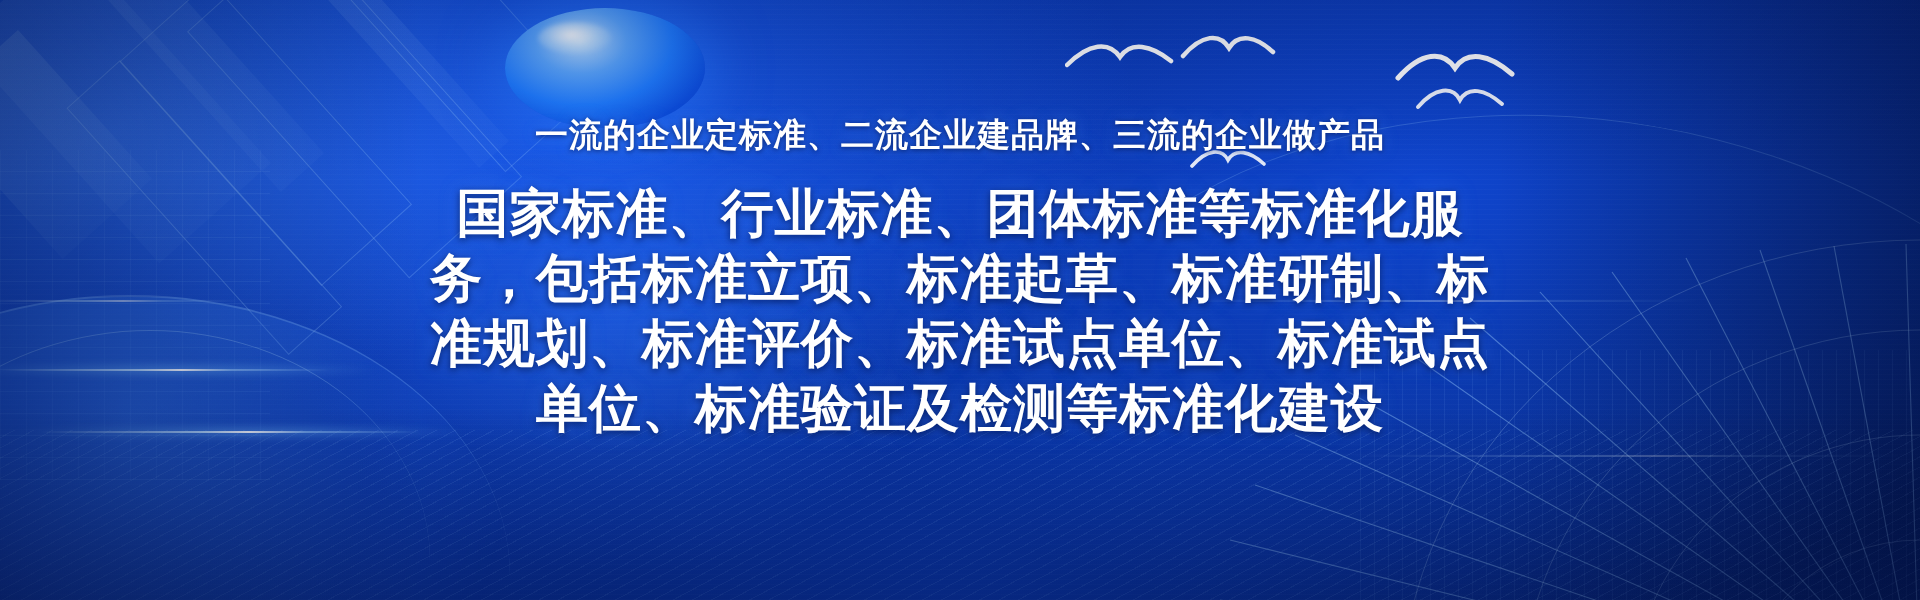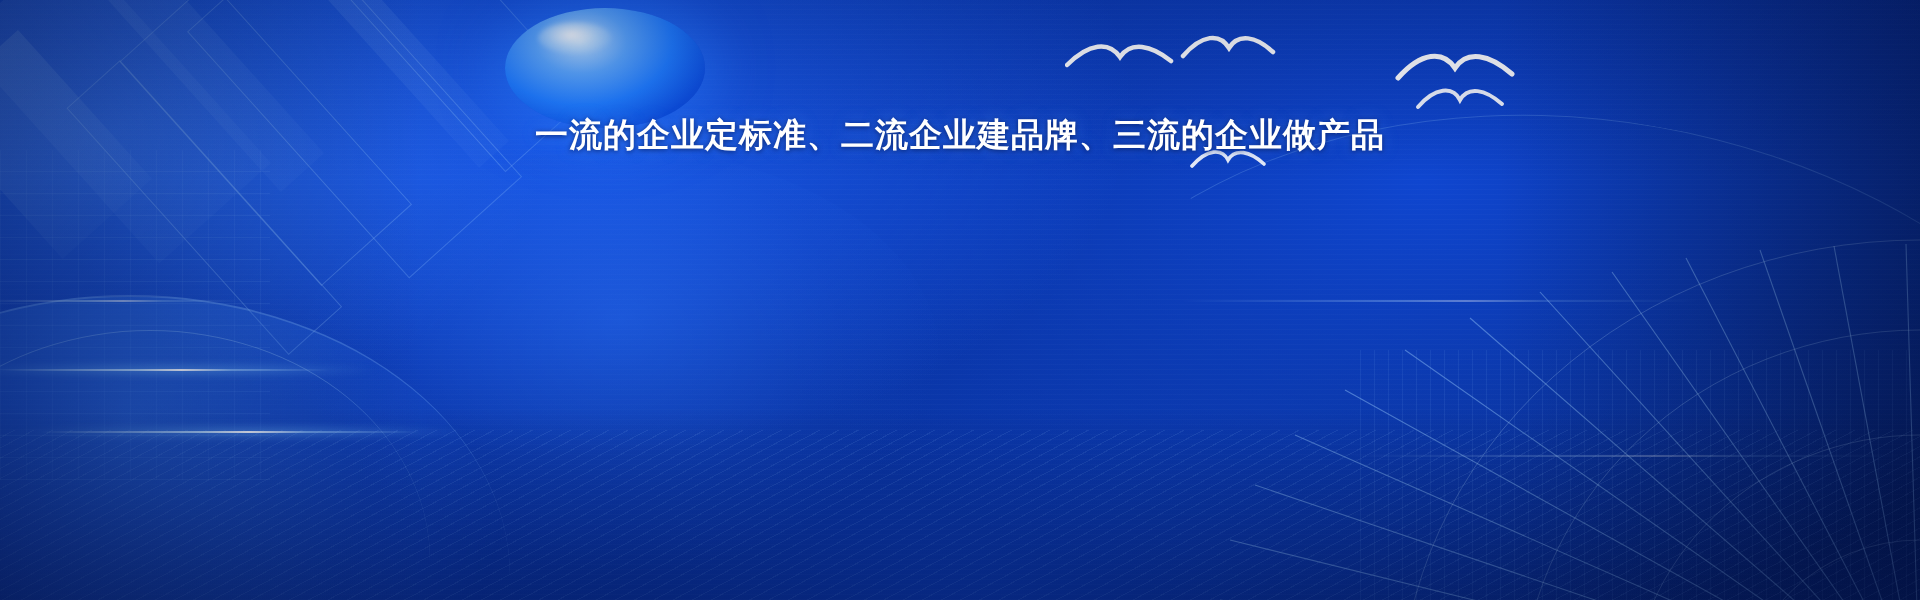--- a/index.html
+++ b/index.html
@@ -267,15 +267,16 @@
     <path d="M3 25 C20 5, 38 4, 45 18 C53 4, 70 7, 87 22" fill="none" stroke="#ffffff" stroke-width="4" stroke-linecap="round"></path>
   </svg>
   <svg class="bird" style="left:1190px; top:145px; width:76px; height:30px; opacity:0.9;" viewBox="0 0 76 30">
     <path d="M2 21 C17 4, 32 3, 38 15 C45 3, 60 6, 74 19" fill="none" stroke="#ffffff" stroke-width="3.6" stroke-linecap="round"></path>
   </svg>
 
   <div class="layer" id="vignette"></div>
 
   <div id="content">
     <div id="headline">一流的企业定标准、二流企业建品牌、三流的企业做产品</div>
+    <div id="subhead">国家标准、行业标准、团体标准等标准化服务，包括标准立项、标准起草、标准研制、标准规划、标准评价、标准试点单位、标准试点单位、标准验证及检测等标准化建设</div>
   </div>
 
 </div>
 
 </body></html>

